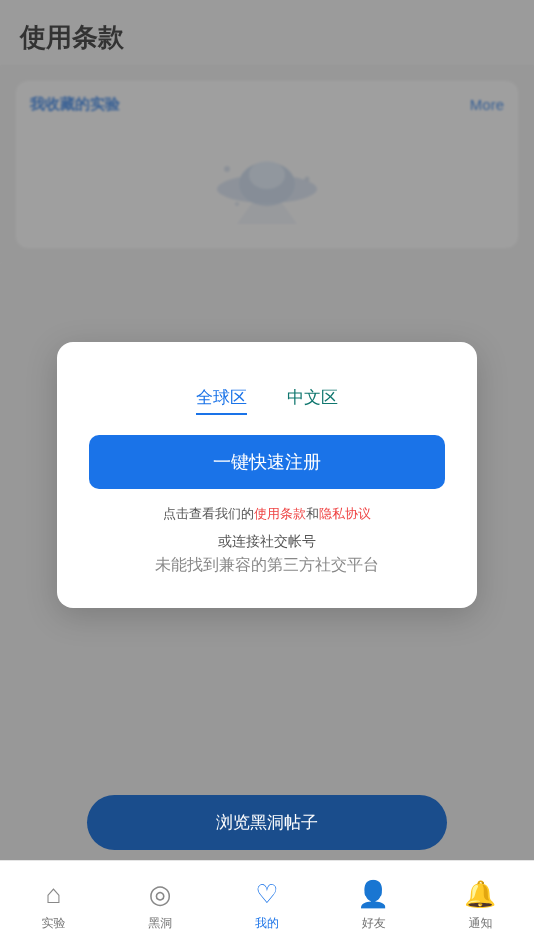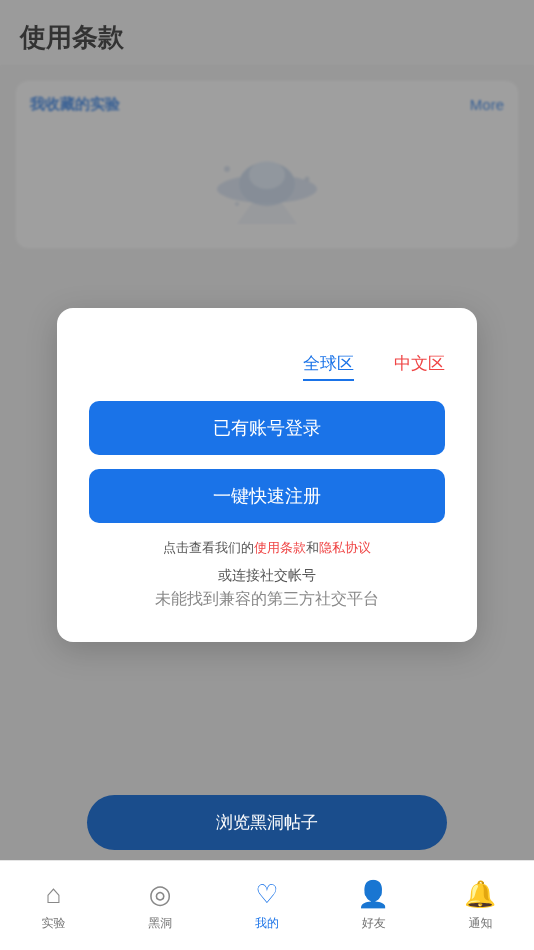--- a/index.html
+++ b/index.html
@@ -80,29 +80,29 @@
       border-radius: 16px;
       width: 420px;
       padding: 28px 32px 32px 32px;
       box-shadow: 0 8px 32px rgba(0,0,0,0.18);
       z-index: 20;
     }
 
     
     .tab-row {
       display: flex;
-      justify-content: flex-end;
+      justify-content: center;
       gap: 40px;
       margin-bottom: 20px;
       margin-top: 16px;
     }
     .tab-item {
       font-size: 17px;
       font-weight: 500;
-      color: #ef4444;
+      color: #0f766e;
       cursor: pointer;
       padding-bottom: 4px;
     }
     .tab-item.active {
       color: #1a73e8;
       border-bottom: 2px solid #1a73e8;
     }
 
     
     .modal-subtitle {
@@ -256,21 +256,20 @@
 <div class="overlay">
 
   <div class="modal">
 
     <div class="tab-row">
       <span class="tab-item active">全球区</span>
       <span class="tab-item">中文区</span>
     </div>
 
 
-    <button class="btn-primary">已有账号登录</button>
 
     <button class="btn-primary">一键快速注册</button>
 
     <div class="terms-text">
       <span>点击查看我们的</span><a class="terms-link" href="#">使用条款</a><span>和</span><a class="terms-link" href="#">隐私协议</a>
     </div>
 
     <div class="social-label">或连接社交帐号</div>
 
     <div class="social-unavailable">未能找到兼容的第三方社交平台</div>

